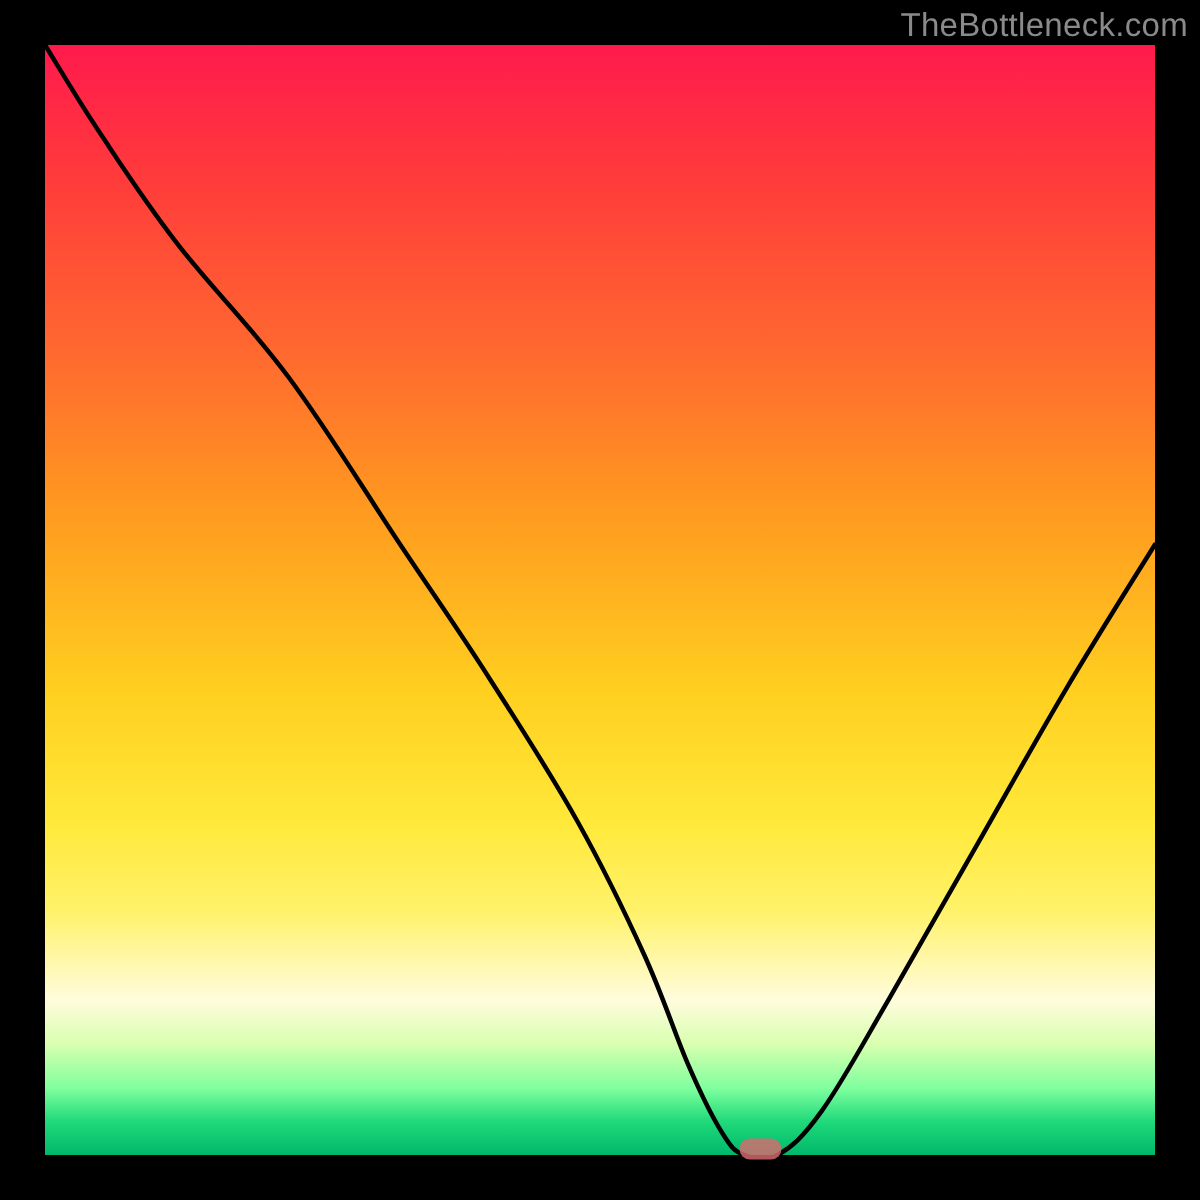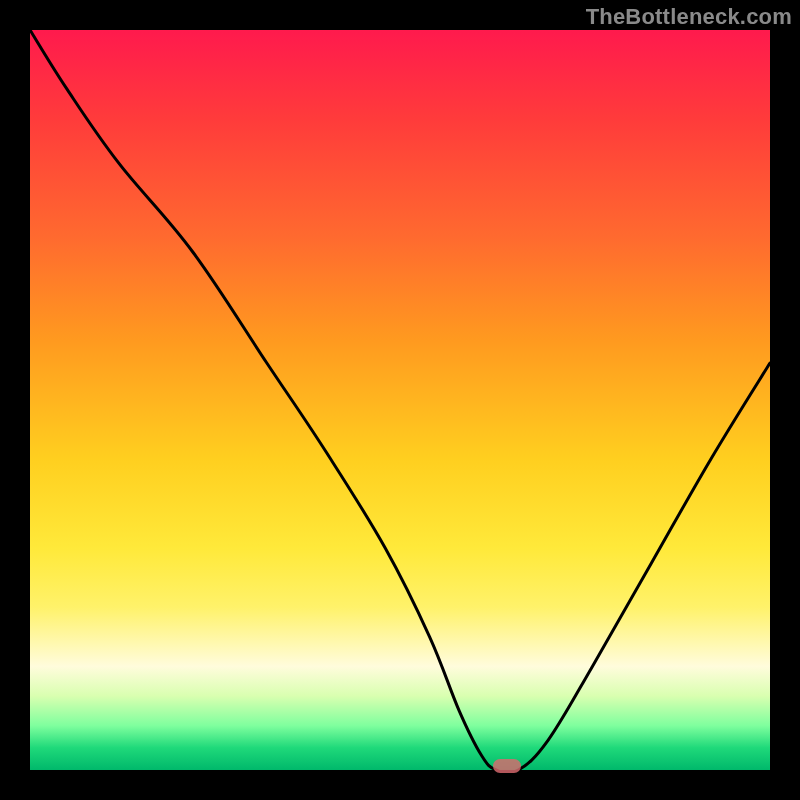--- a/index.html
+++ b/index.html
@@ -40,21 +40,21 @@
       #1fd97a 97%,
       #00b86b 100%
     );
   }
   .watermark {
     position: absolute;
     top: 4px;
     right: 8px;
     color: #8a8a8a;
     font-size: 22px;
-    font-weight: 700;
+    font-weight: 400;
     letter-spacing: 0.2px;
     user-select: none;
   }
   svg.curve {
     position: absolute;
     left: 0;
     top: 0;
     width: 740px;
     height: 740px;
     overflow: visible;

